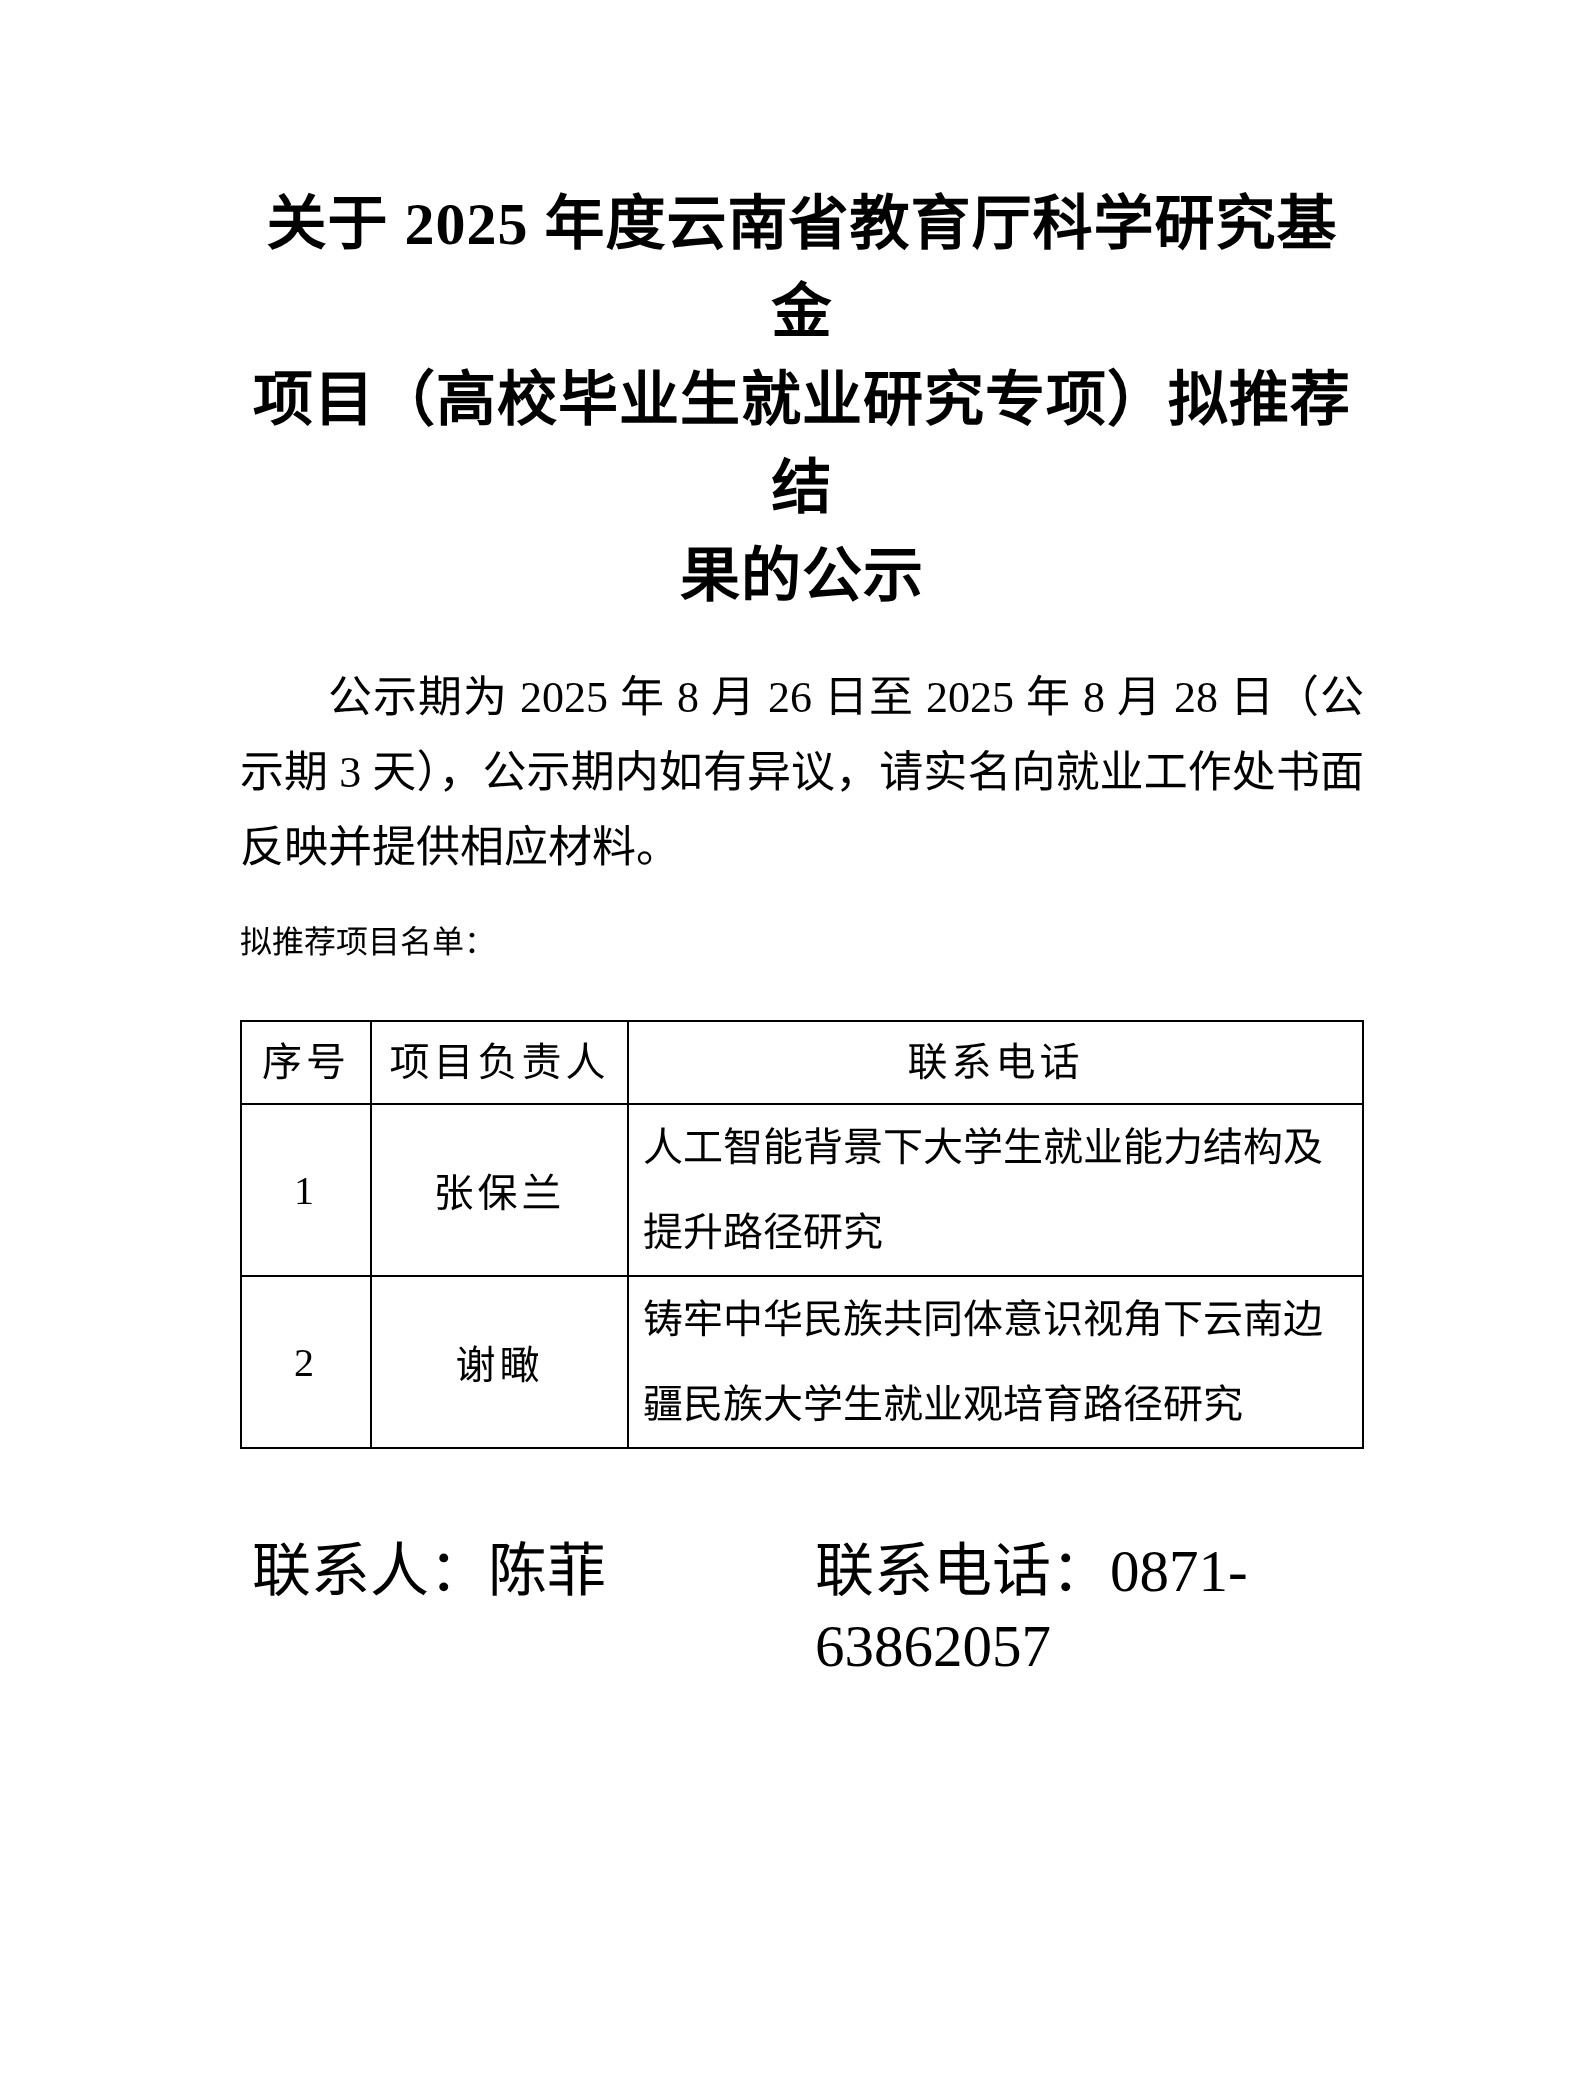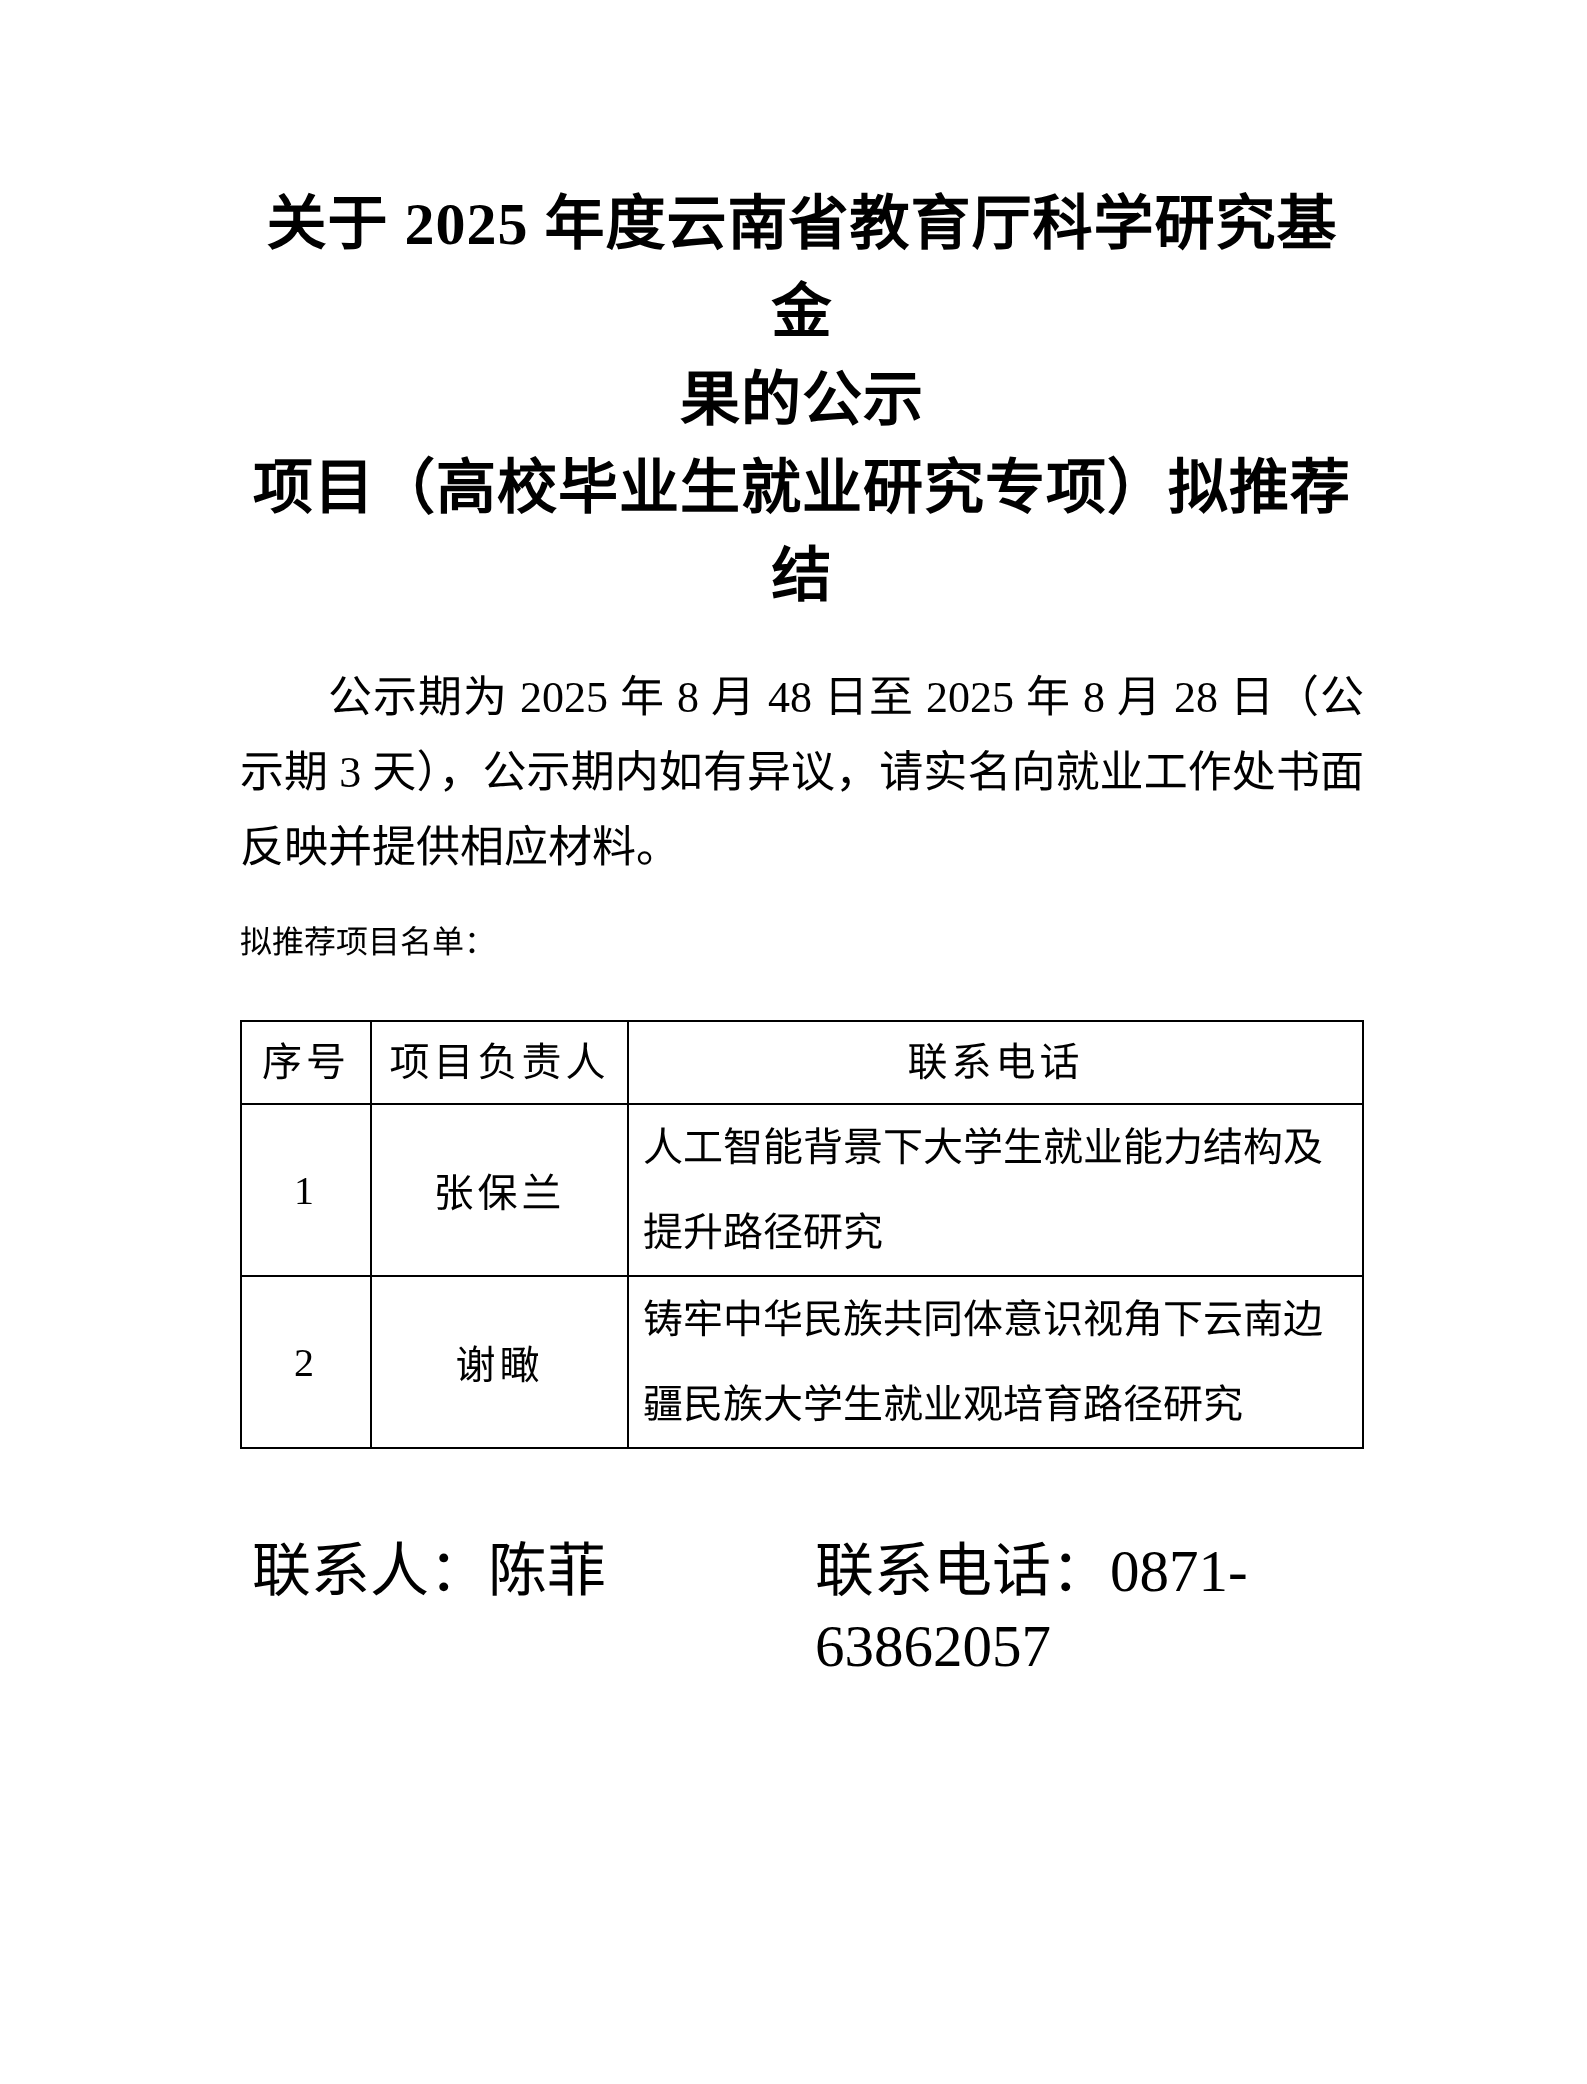--- a/index.html
+++ b/index.html
@@ -92,25 +92,25 @@
   .contact-phone  { flex: 1 1 auto; }
 </style>
 </head>
 <body>
 
 <div class="page">
   <div class="content">
 
     <h1 class="doc-title">
       <span class="t-line">关于 2025 年度云南省教育厅科学研究基金</span>
+      <span class="t-line">项目（高校毕业生就业研究专项）拟推荐结</span>
       <span class="t-line">果的公示</span>
-      <span class="t-line">项目（高校毕业生就业研究专项）拟推荐结</span>
     </h1>
 
-    <p class="para">公示期为 2025 年 8 月 48 日至 2025 年 8 月 28 日（公示期 3 天），公示期内如有异议，请实名向就业工作处书面反映并提供相应材料。</p>
+    <p class="para">公示期为 2025 年 8 月 26 日至 2025 年 8 月 28 日（公示期 3 天），公示期内如有异议，请实名向就业工作处书面反映并提供相应材料。</p>
 
     <div class="list-heading">拟推荐项目名单：</div>
 
     <table class="projects">
       <colgroup>
         <col class="col-no">
         <col class="col-leader">
         <col class="col-name">
       </colgroup>
       <thead>

